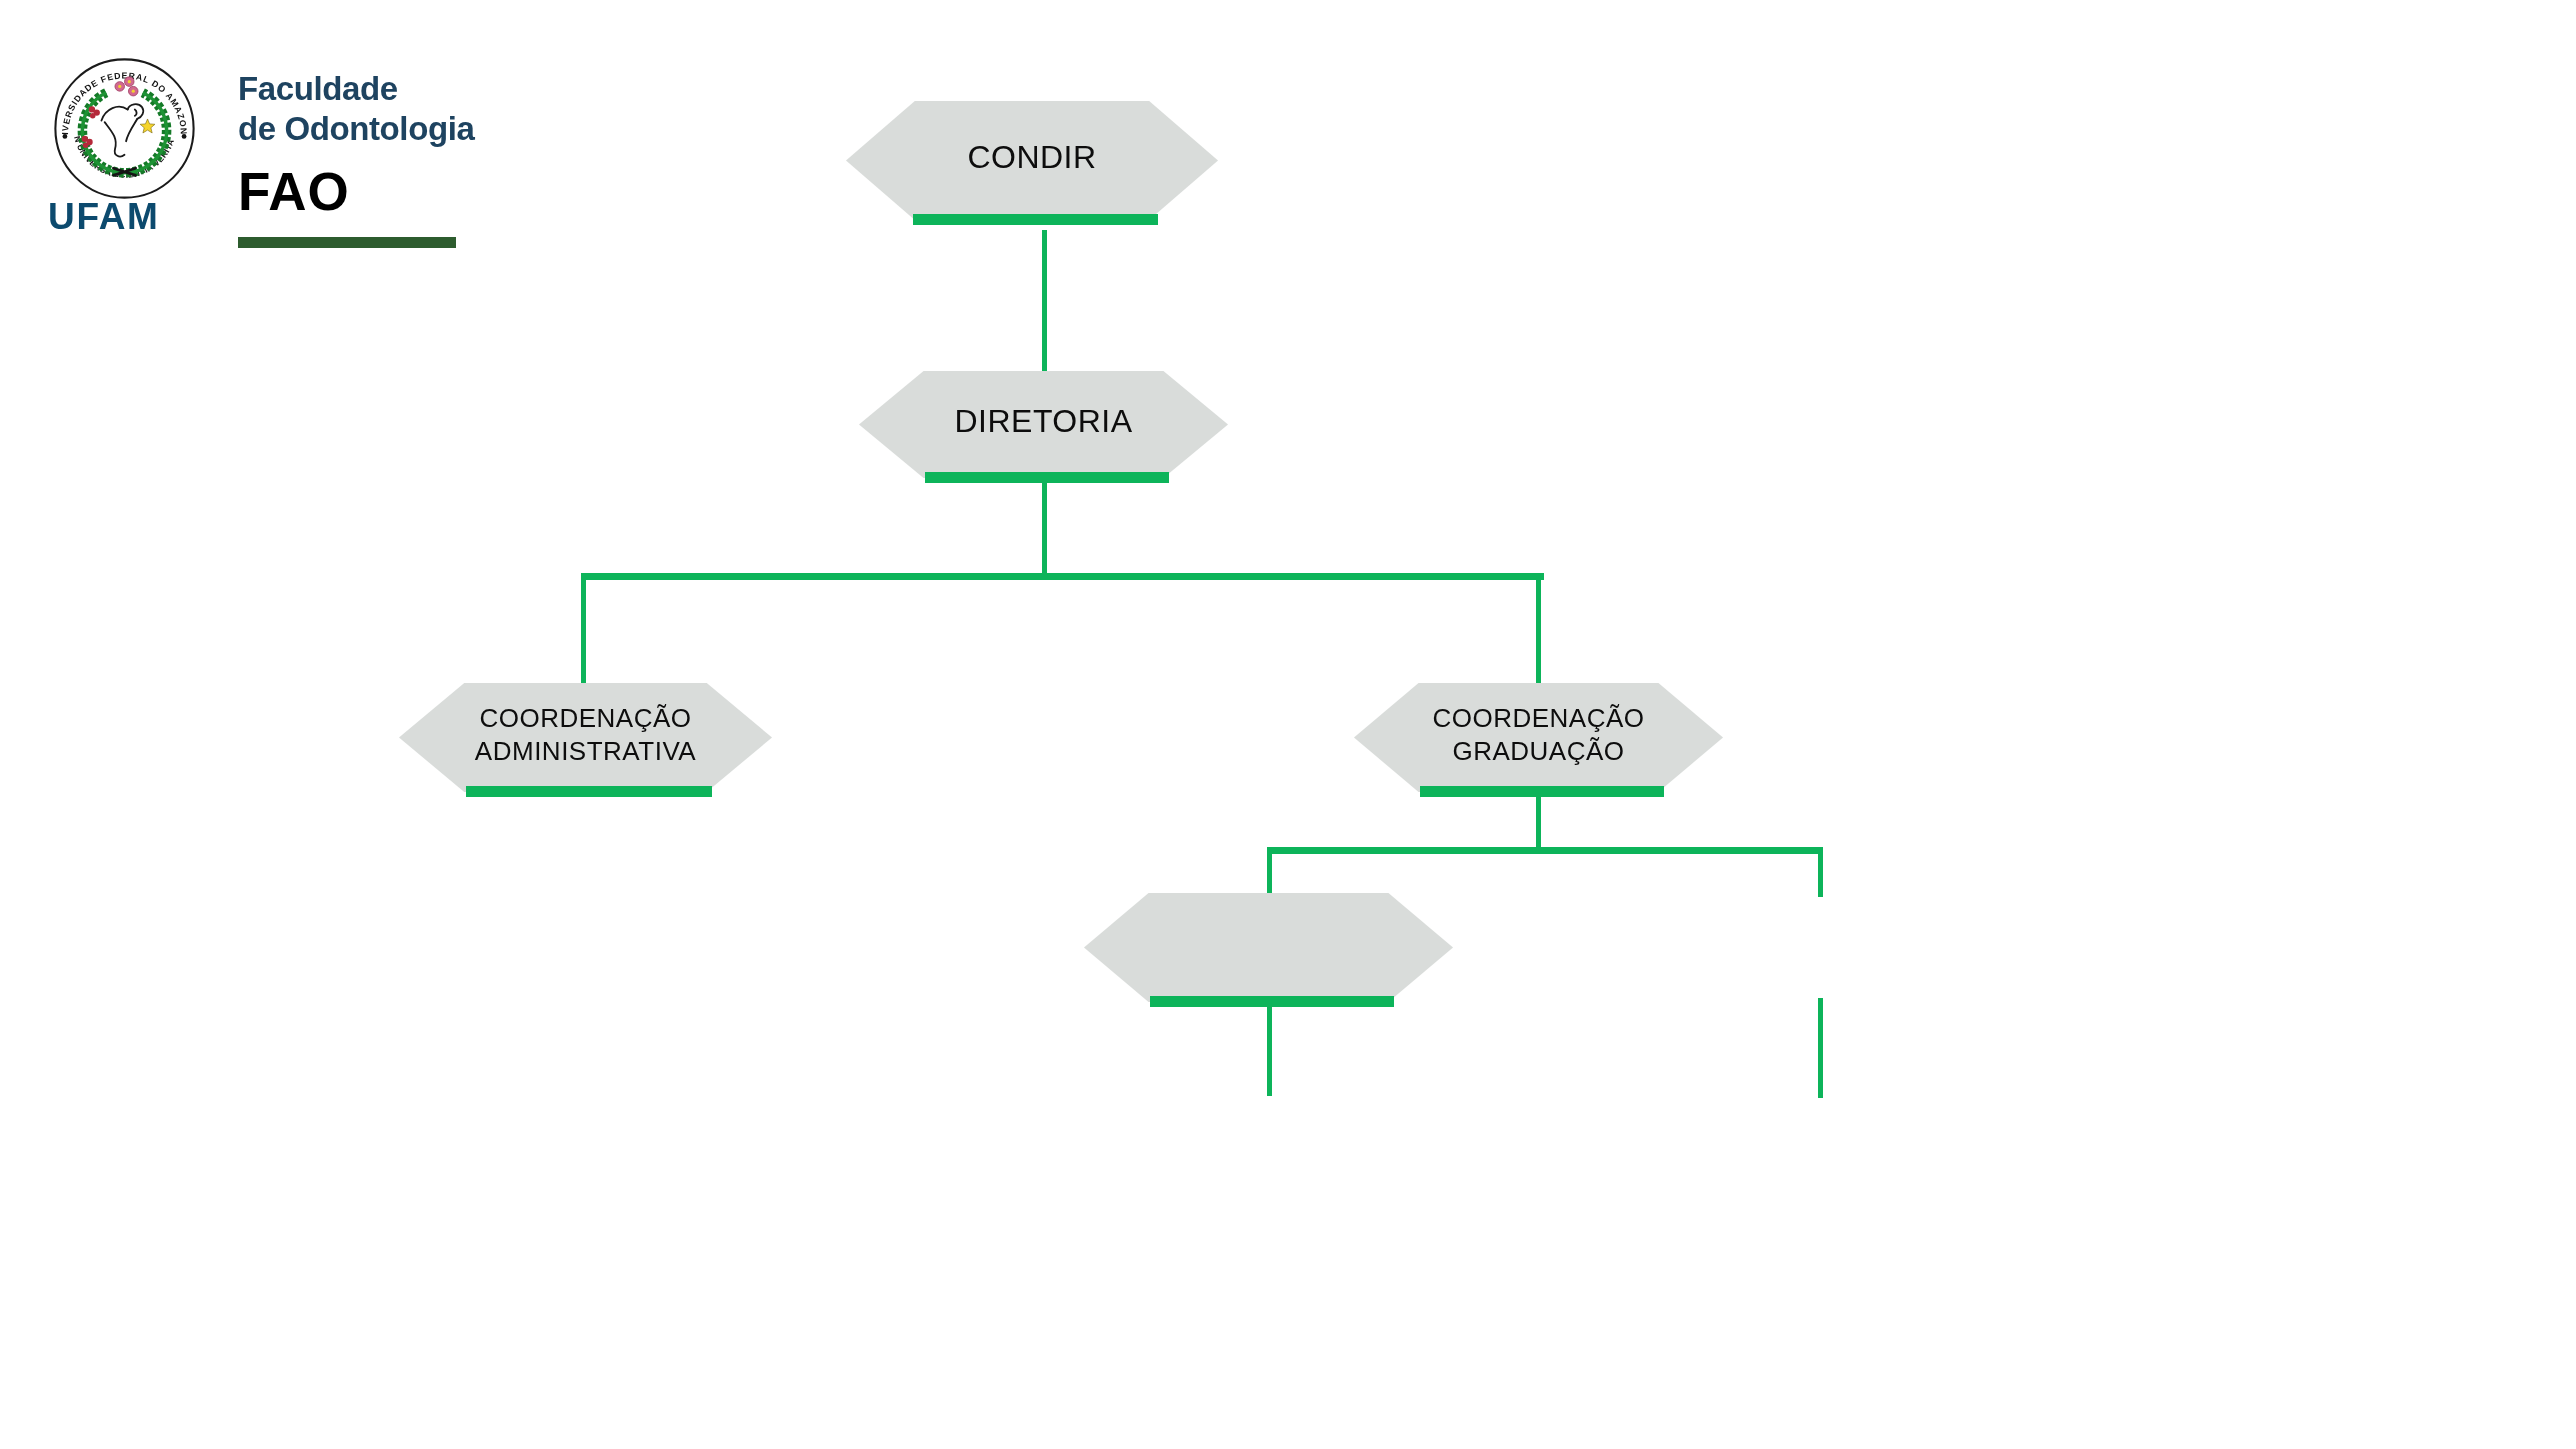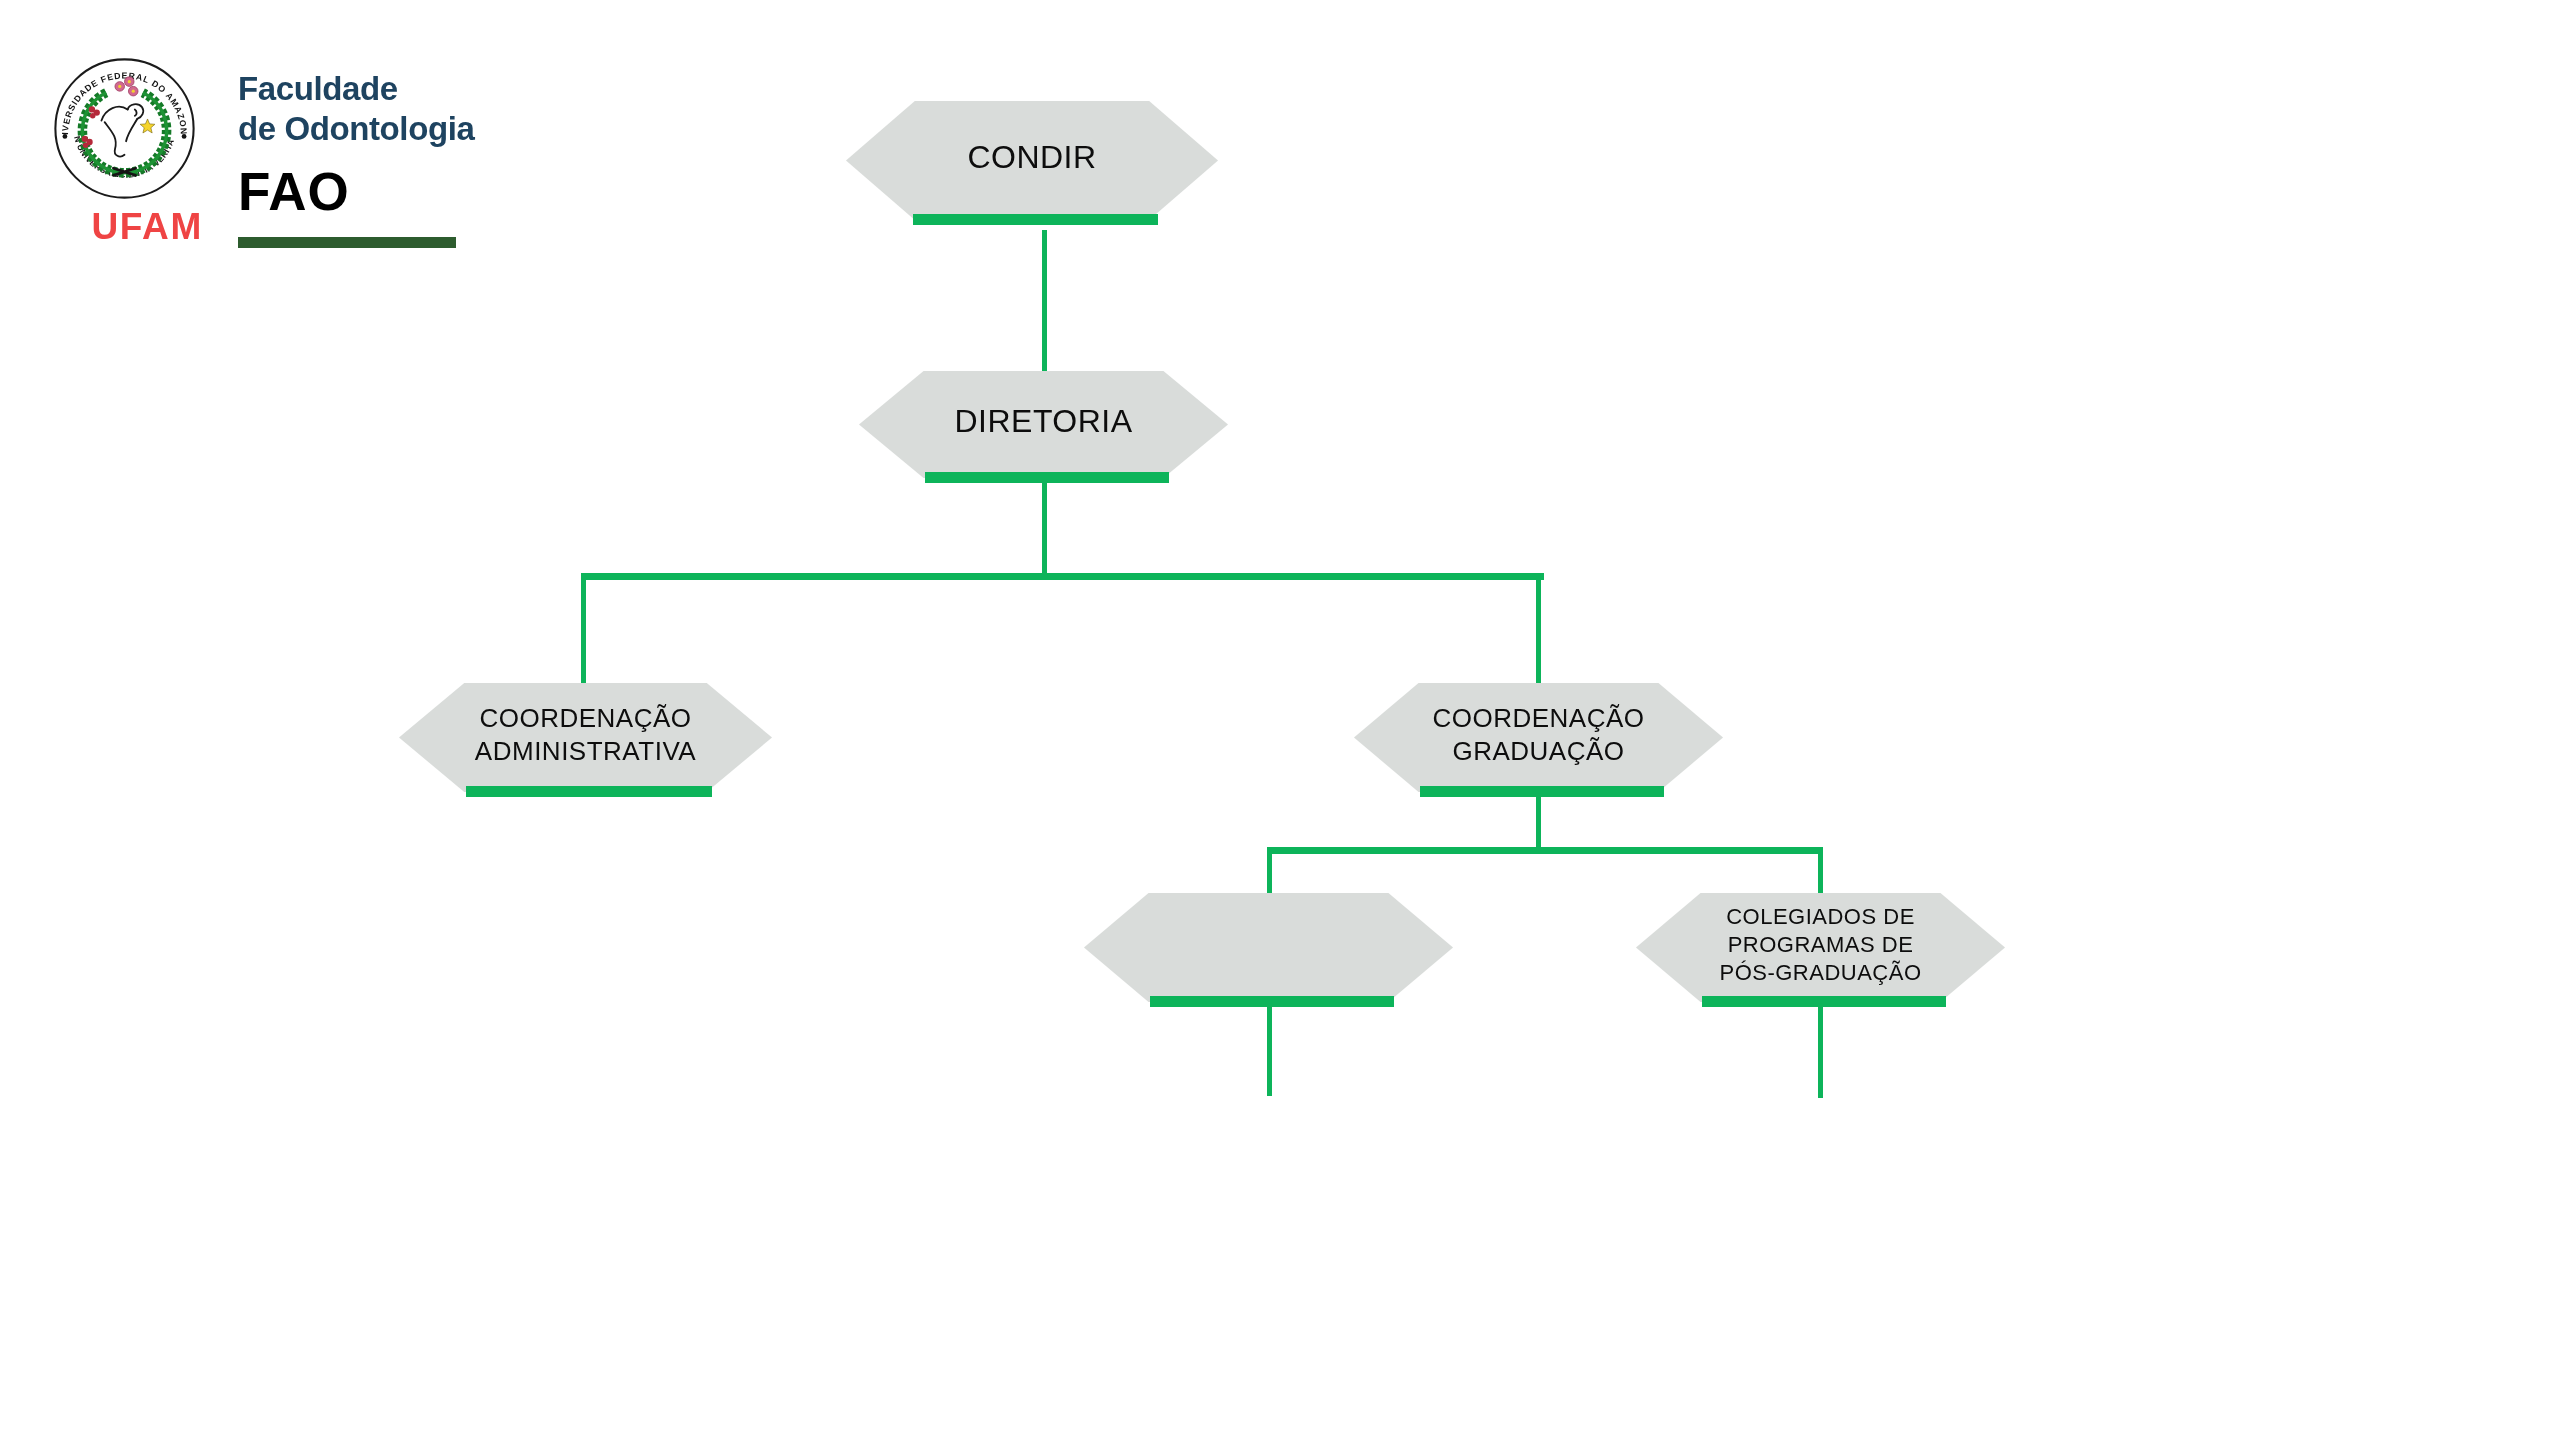--- a/index.html
+++ b/index.html
@@ -23,27 +23,27 @@
   .seal {
     position: absolute;
     left: 53px;
     top: 57px;
     width: 143px;
     height: 143px;
   }
   .ufam-word {
     position: absolute;
     left: 48px;
-    top: 206px;
+    top: 196px;
     width: 155px;
-    text-align: right;
+    text-align: left;
     font-size: 37px;
     font-weight: 700;
     letter-spacing: 1.7px;
-    color: #ef4444;
+    color: #0c4a6e;
   }
   .brand-text {
     position: absolute;
     left: 238px;
     top: 69px;
   }
   .brand-line {
     font-size: 33px;
     line-height: 1.22;
     font-weight: 700;
@@ -234,26 +234,17 @@
       <span>GRADUAÇÃO</span>
     </div>
     <div class="bar" style="background: rgb(13, 180, 90);"></div>
   </div>
 
   <div class="node" id="node-colegiado-grad">
     <div class="hex" style="background: rgb(217, 220, 218);"></div>
     <div class="bar" style="background: rgb(13, 180, 90);"></div>
   </div>
 
-  <div class="node" id="node-colegiados-pos">
-    <div class="hex" style="background: rgb(217, 220, 218);"></div>
-    <div class="label">
-      <span>COLEGIADOS DE</span>
-      <span>PROGRAMAS DE</span>
-      <span>PÓS-GRADUAÇÃO</span>
-    </div>
-    <div class="bar" style="background: rgb(13, 180, 90);"></div>
-  </div>
 
 
 
 </div>
 
 
 </body></html>

